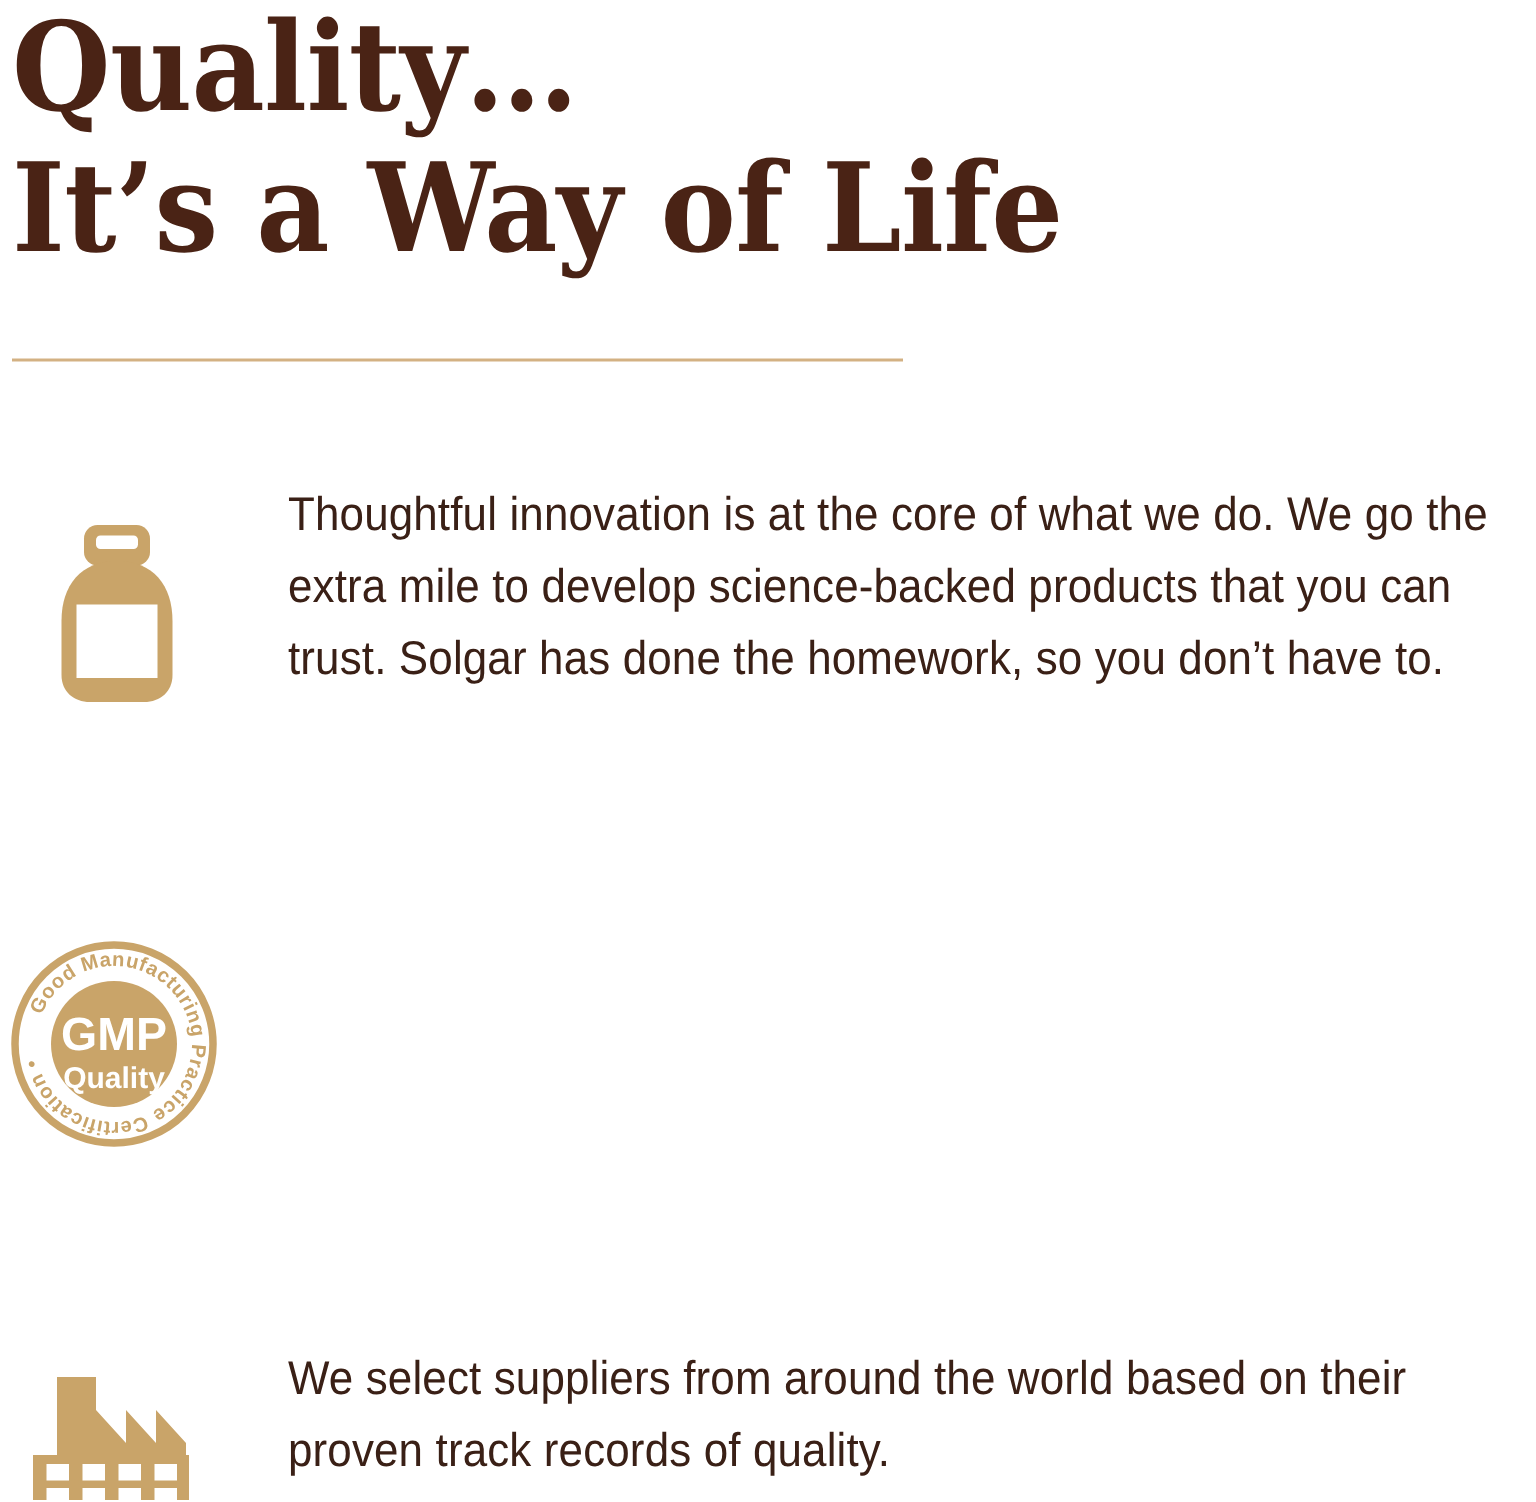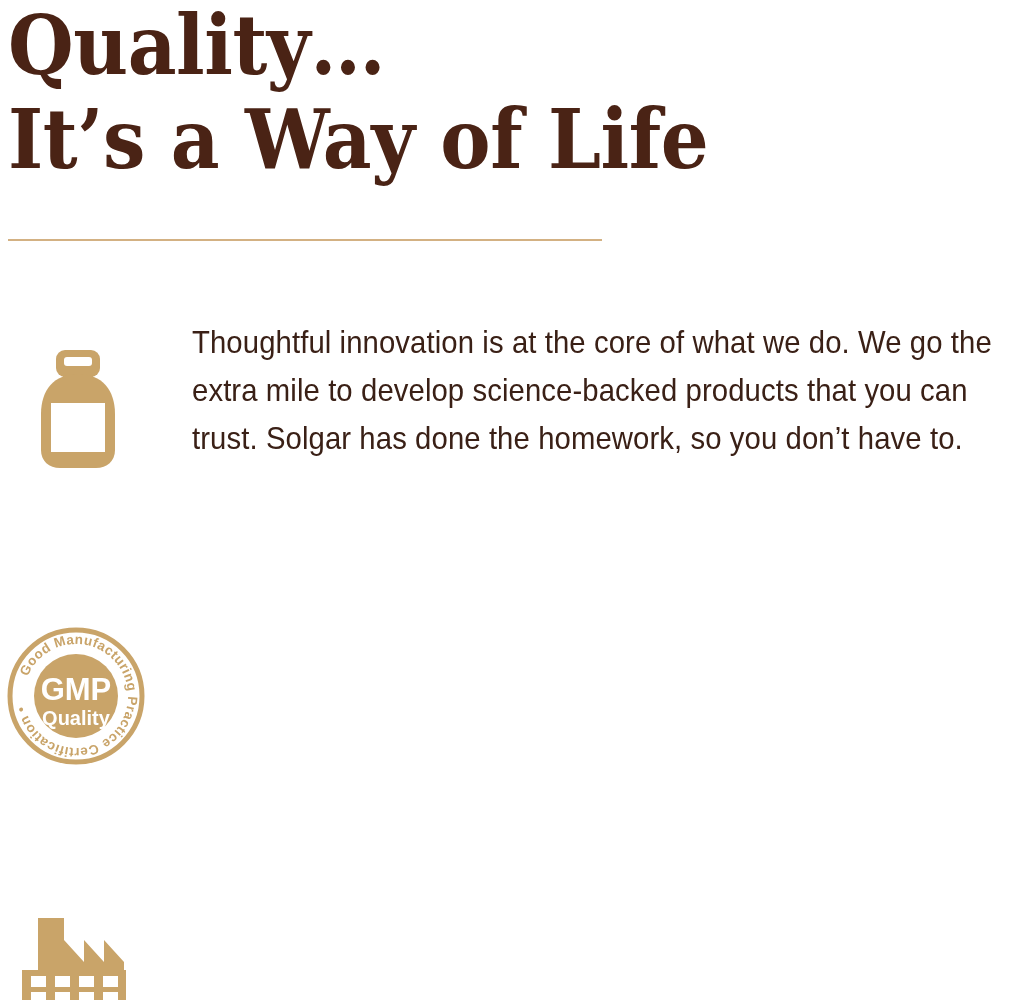--- a/index.html
+++ b/index.html
@@ -172,15 +172,18 @@
         <rect x="33" y="58" width="15" height="11" fill="#ffffff"></rect>
         <rect x="57" y="58" width="15" height="11" fill="#ffffff"></rect>
         <rect x="81" y="58" width="15" height="11" fill="#ffffff"></rect>
 
         <rect x="9" y="74" width="15" height="11" fill="#ffffff"></rect>
         <rect x="33" y="74" width="15" height="11" fill="#ffffff"></rect>
         <rect x="57" y="74" width="15" height="11" fill="#ffffff"></rect>
         <rect x="81" y="74" width="15" height="11" fill="#ffffff"></rect>
       </svg>
     </div>
+    <div class="text-cell">
+      <p class="feature-text">We select suppliers from around the world based on their proven track records of quality.</p>
+    </div>
   </div>
 
 </div>
 
 </body></html>

